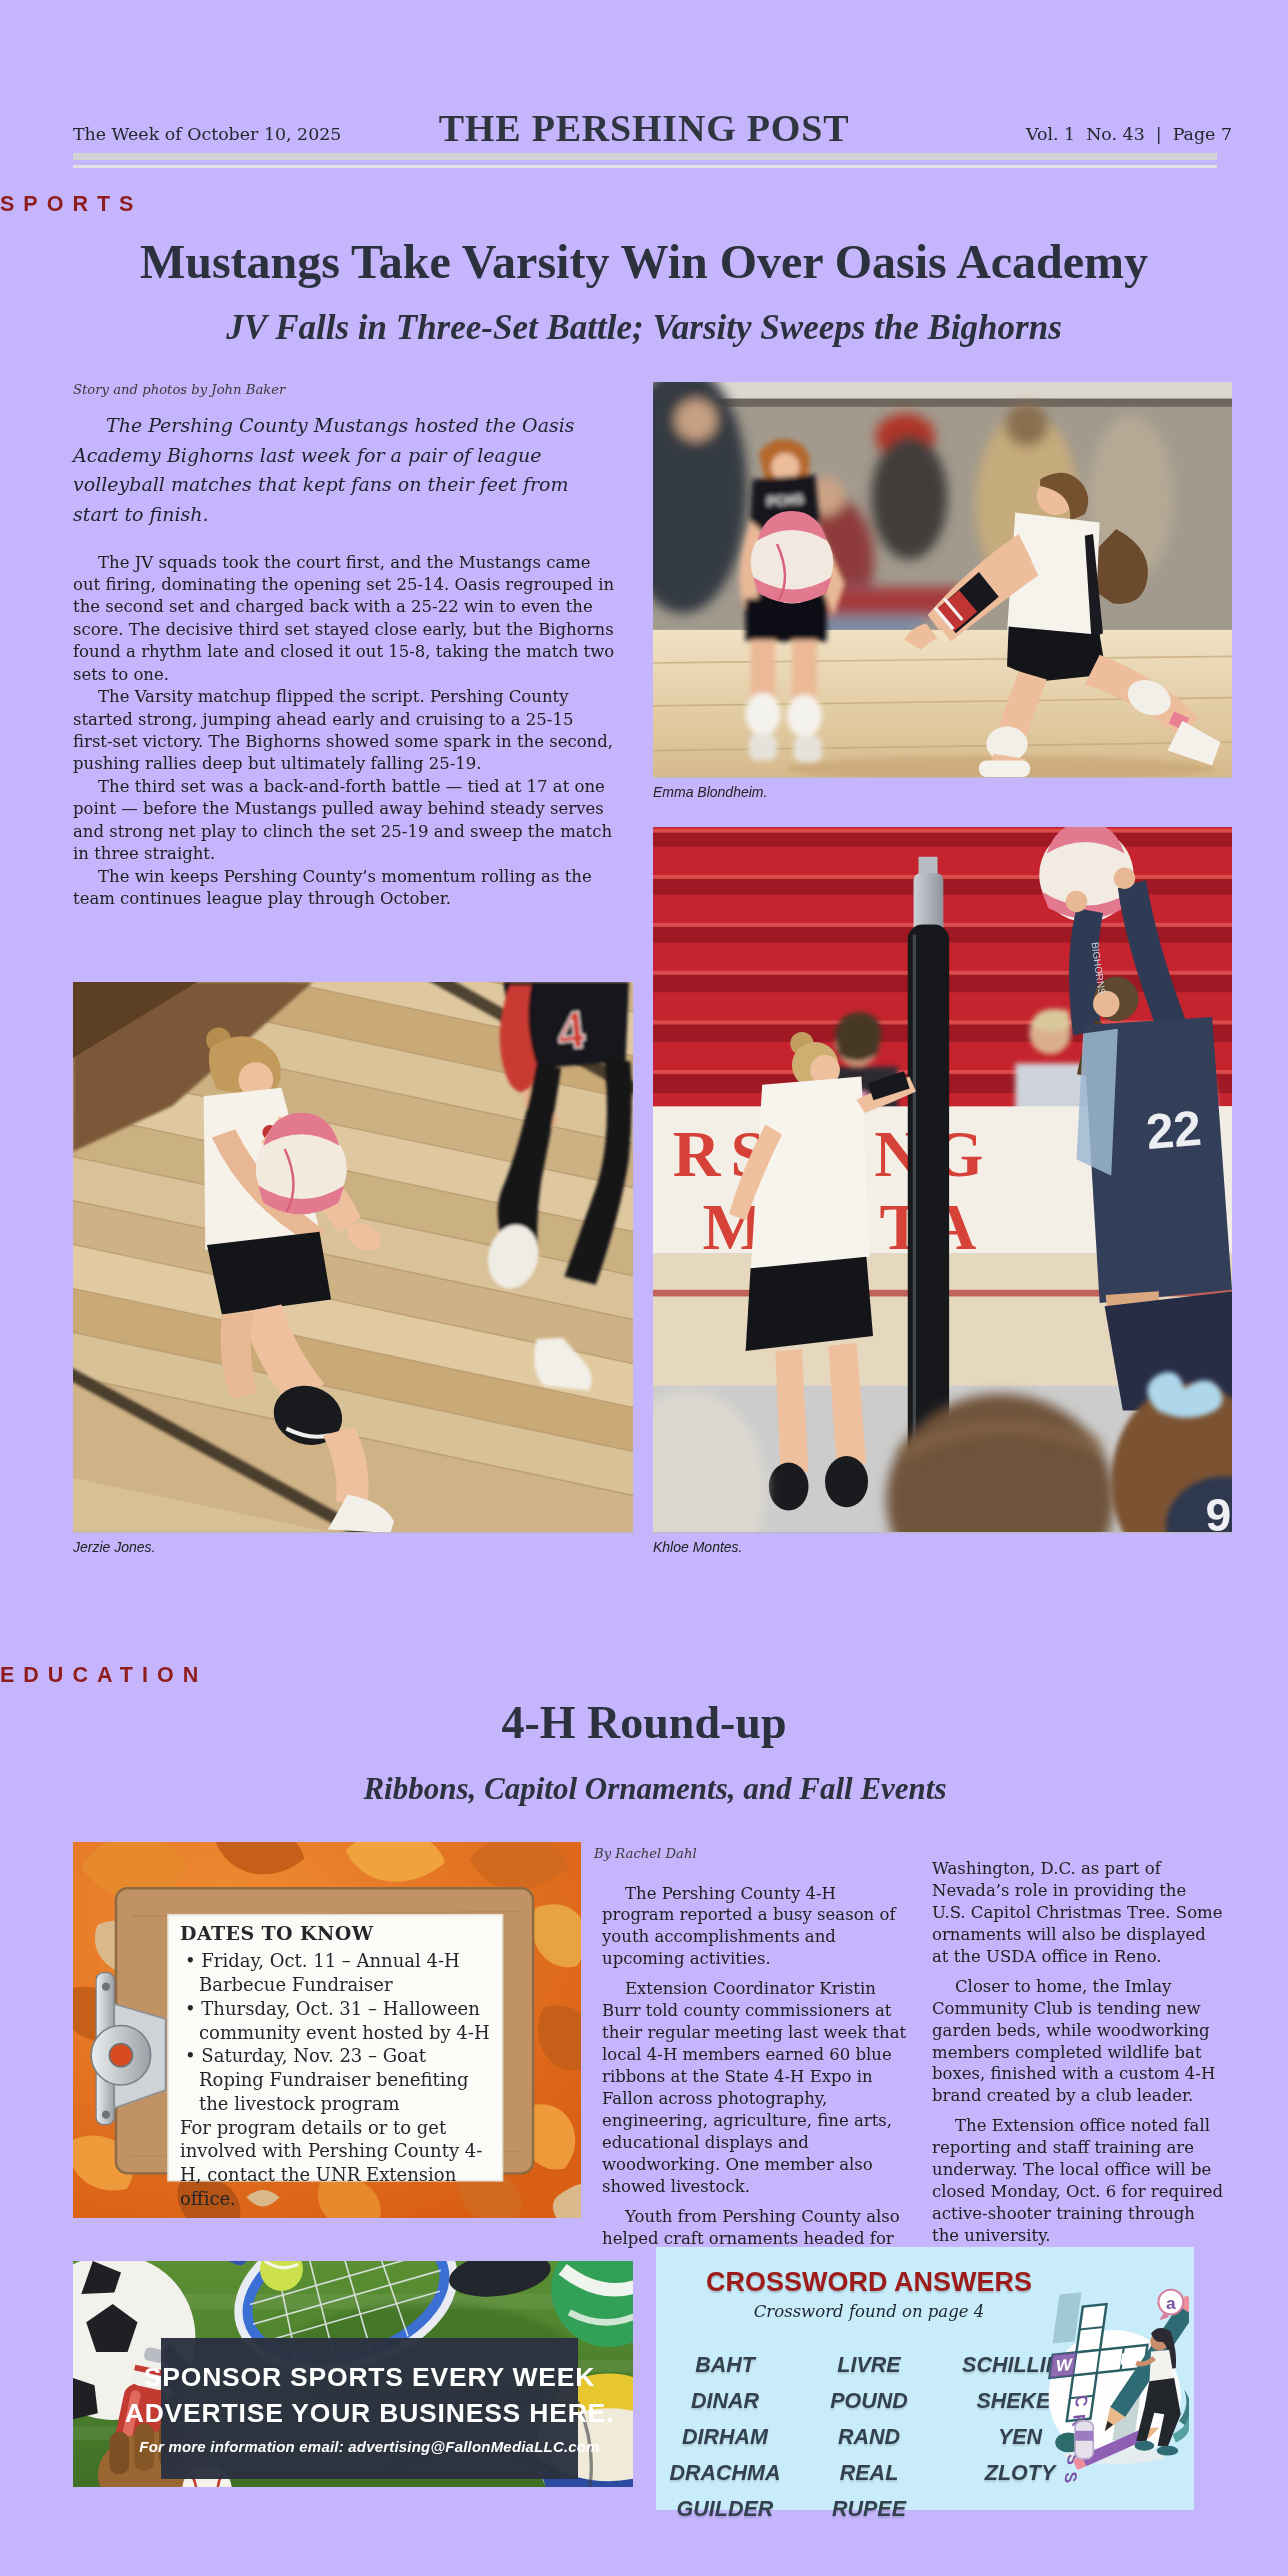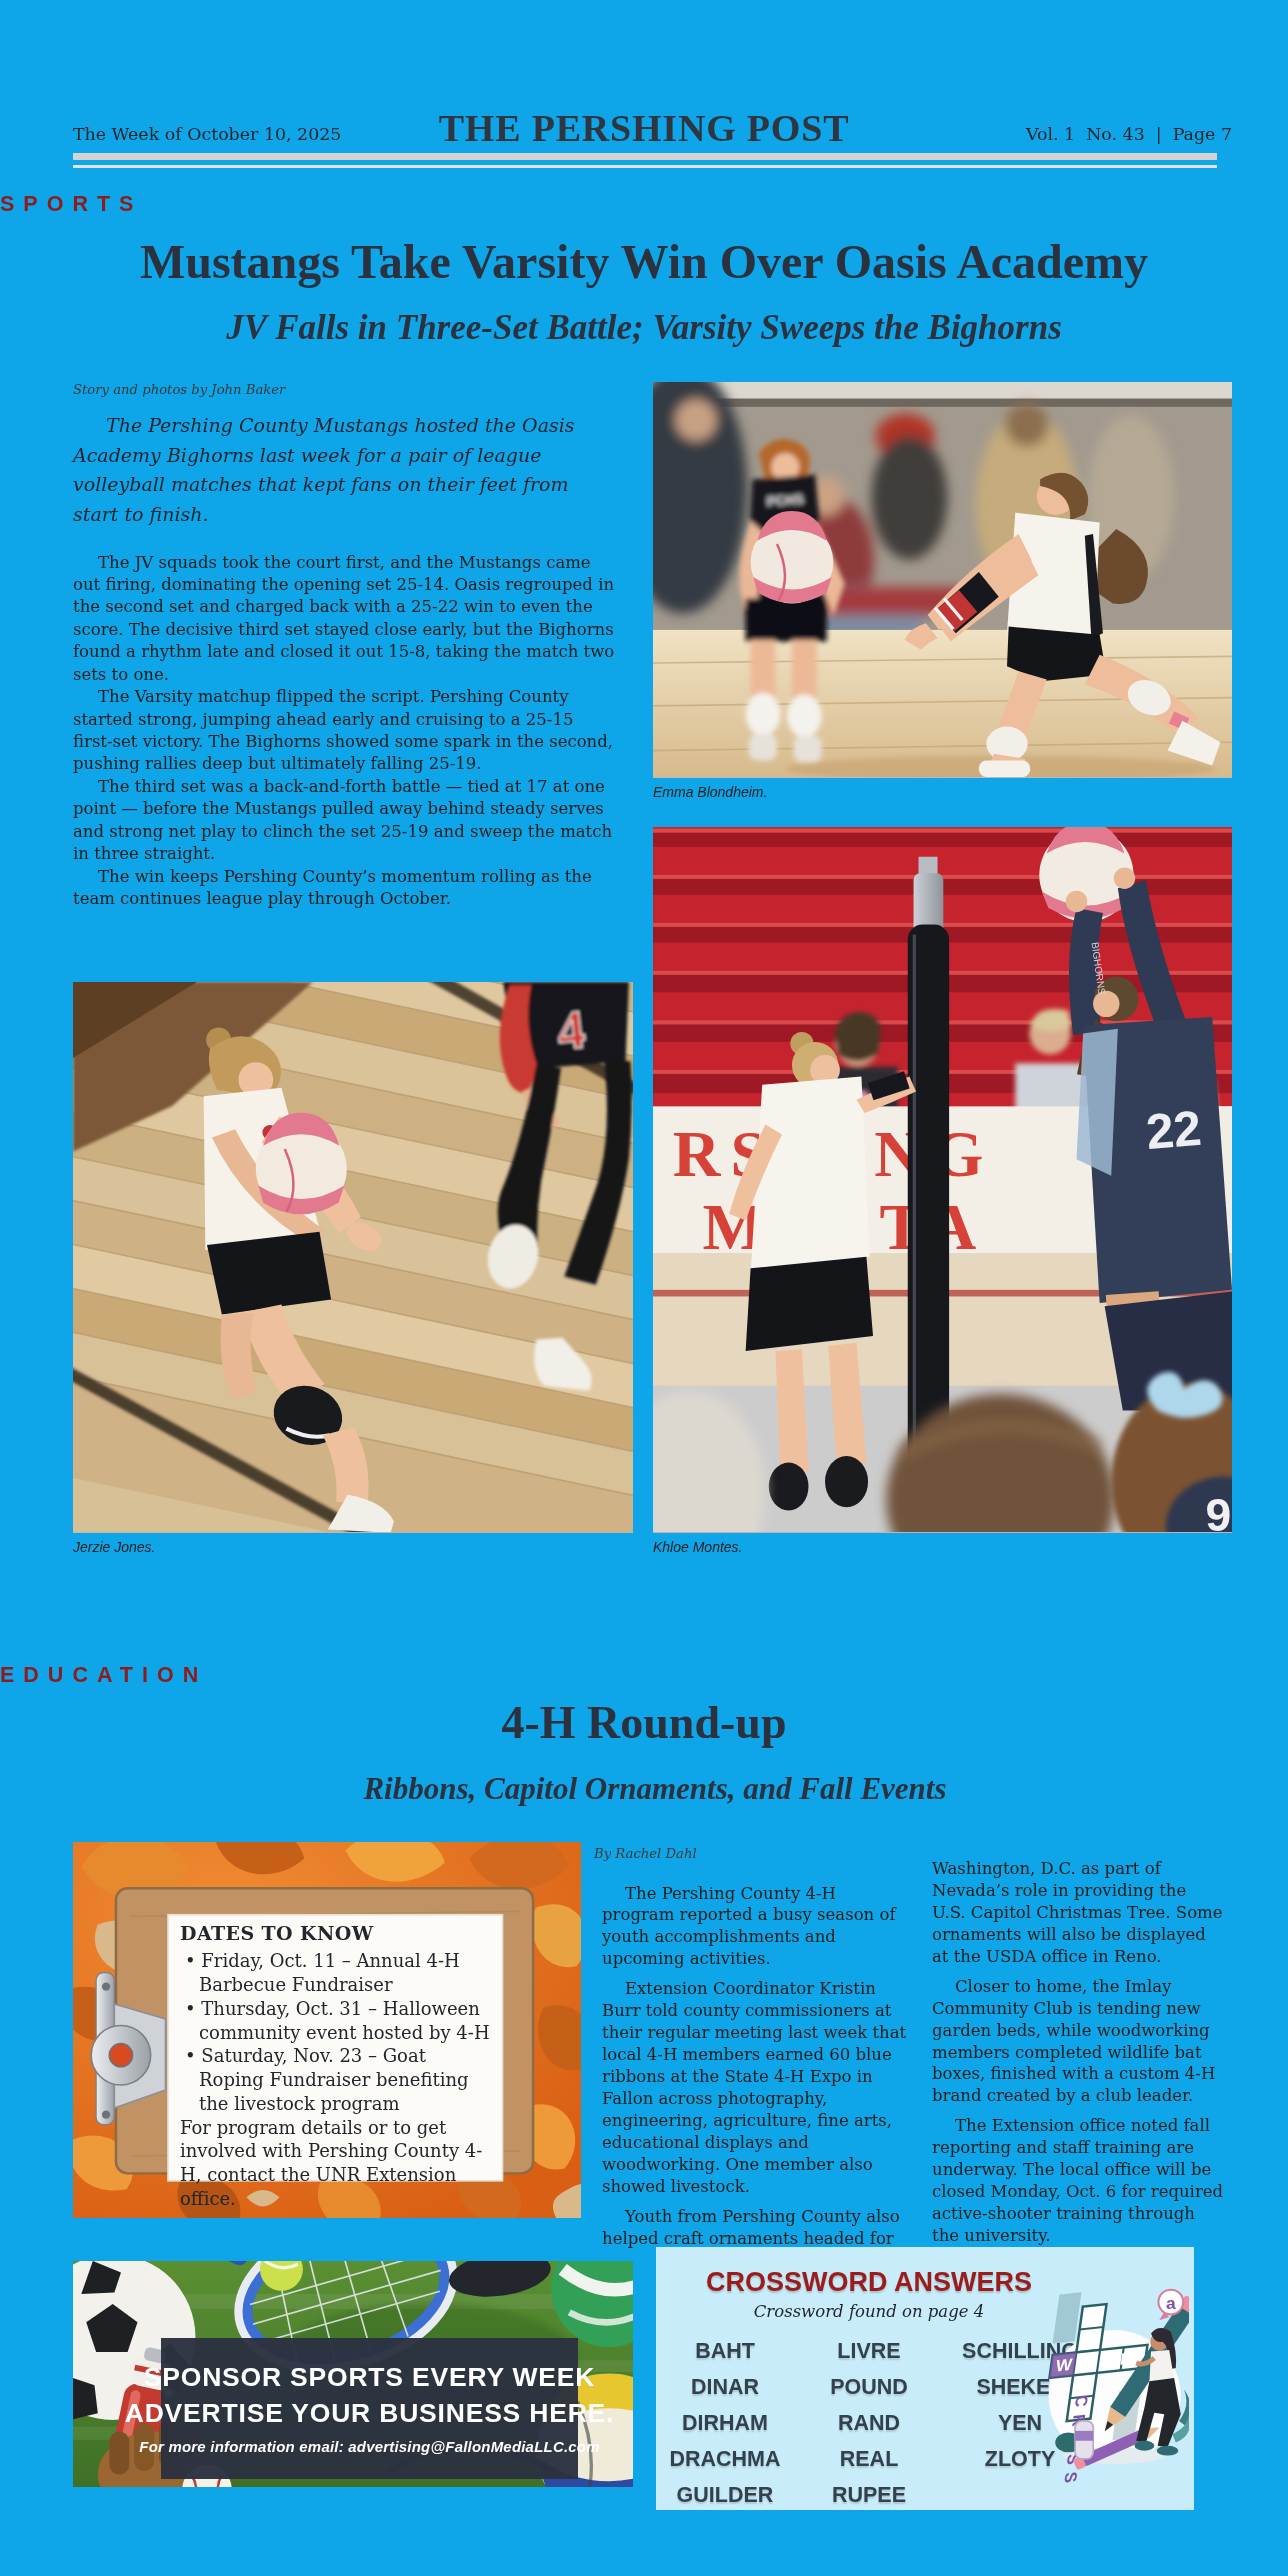--- a/index.html
+++ b/index.html
@@ -1,20 +1,20 @@
 <!DOCTYPE html>
 <html style="--accent-red: #8e1c1c; --ink: #2b313d; --masthead-ink: #30363f; --crossword-bg: #c8ecf9; --crossword-red: #9e1b1b; --ad-navy: #2b3240; --body-ink: #212121;font-size:13.2px"><head>
 <meta charset="utf-8">
 <style>
   :root{
     --accent-red:#8e1c1c; --ink:#2b313d; --masthead-ink:#30363f;
     --crossword-bg:#c8ecf9; --crossword-red:#9e1b1b; --ad-navy:#2b3240; --body-ink:#212121;
   }
   html,body{margin:0;padding:0;background:#fff;}
-  .page{position:relative;width:1288px;height:2576px;background:#0ea5e9;overflow:hidden;
+  .page{position:relative;width:1288px;height:2576px;background:#c4b5fd;overflow:hidden;
         font-family:"DejaVu Serif",serif;color:var(--body-ink);}
   
   .dateline{position:absolute;left:73px;top:124px;font-size:17.4px;color:#23272e;}
   .masthead{position:absolute;left:0;right:0;top:106px;text-align:center;
             font-family:"Liberation Serif",serif;font-weight:700;font-size:38px;
             letter-spacing:0.8px;color:var(--masthead-ink);}
   .issueline{position:absolute;right:56px;top:124px;font-size:17.4px;color:#23272e;white-space:pre;}
   .rule-thick{position:absolute;left:73px;top:153px;width:1144px;height:7.4px;background:#d3d3d3;}
   .rule-thin{position:absolute;left:73px;top:165px;width:1144px;height:2.5px;background:#e3e3e3;}
   
@@ -74,21 +74,21 @@
            color:#fff;letter-spacing:0.8px;white-space:nowrap;}
   .ad-line.small{font-size:15px;font-style:italic;letter-spacing:0.2px;margin-top:3.3px;}
   
   #crossword{position:absolute;left:656px;top:2247px;width:538px;height:263px;
              background:var(--crossword-bg);}
   .xw-title{position:absolute;left:213px;top:20px;transform:translateX(-50%);
       font-family:"Liberation Sans",sans-serif;font-weight:800;font-size:27px;
       color:var(--crossword-red);white-space:nowrap;text-shadow:0 1.7px 1.7px rgba(0,0,0,.18);}
   .xw-sub{position:absolute;left:213px;top:55px;transform:translateX(-50%);
       font-style:italic;font-size:16.5px;color:#1c252e;white-space:nowrap;}
-  .xw-col{position:absolute;top:86px;transform:translateX(-50%);text-align:center;}
+  .xw-col{position:absolute;top:100px;transform:translateX(-50%);text-align:center;font-style:italic;}
   .xw-word{font-family:"Liberation Sans",sans-serif;font-weight:700;font-size:21.5px;
       line-height:36px;color:#33414e;white-space:nowrap;text-shadow:0 1.7px 1.7px rgba(0,0,0,.15);}
   #xw-col1{left:69px;} #xw-col2{left:213px;} #xw-col3{left:364px;}
   .xw-illo{position:absolute;right:5px;top:25px;width:142px;height:212px;}
 </style>
 </head>
 <body>
 
 <div class="page">
 

